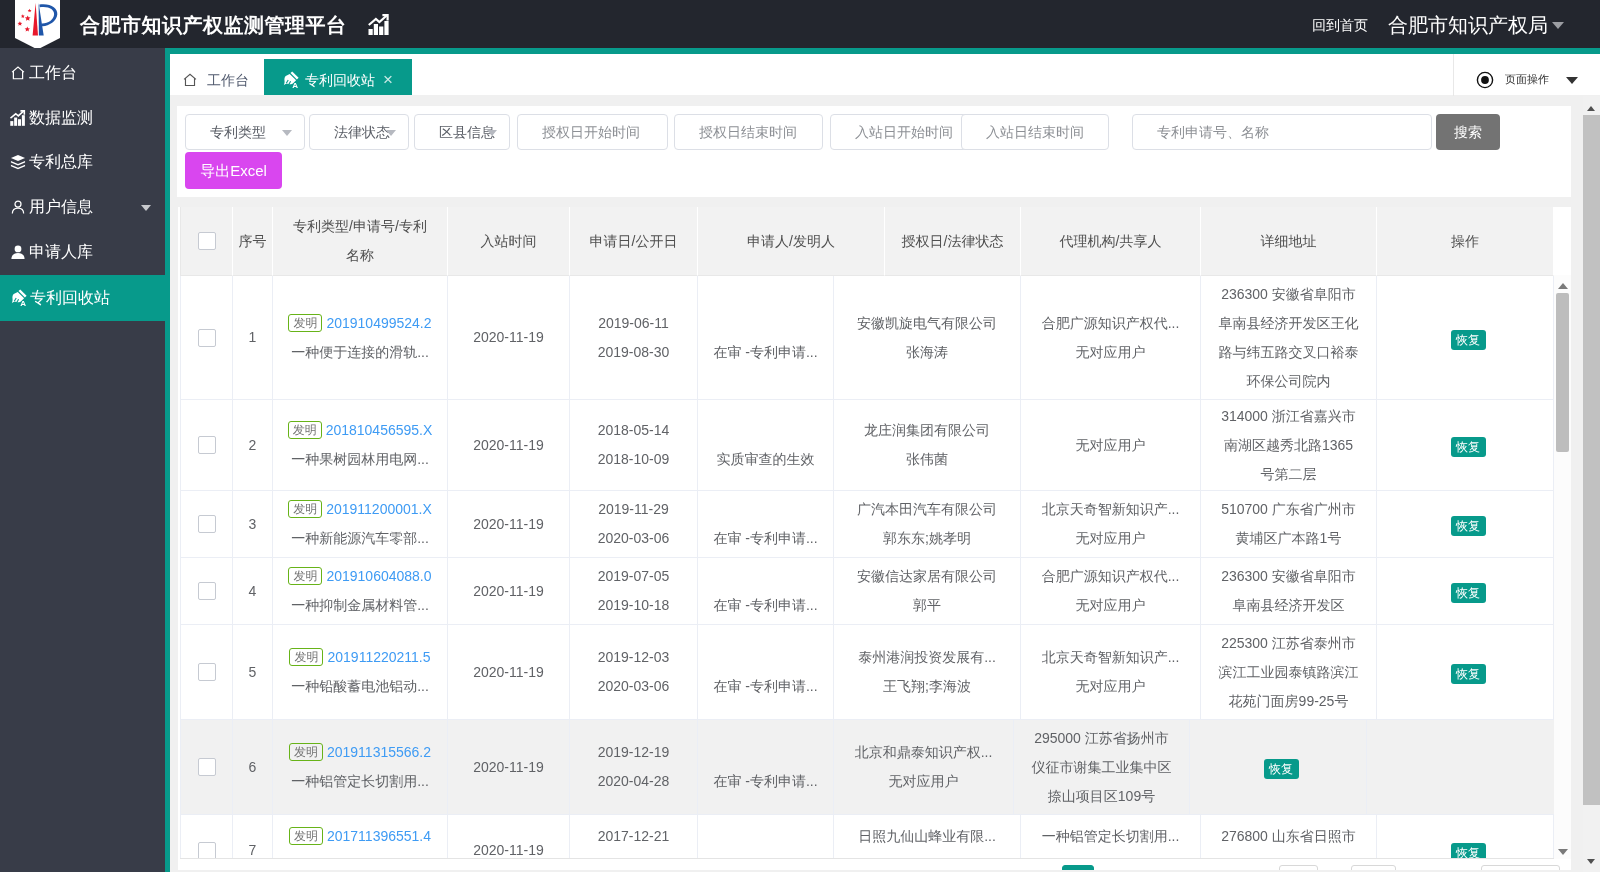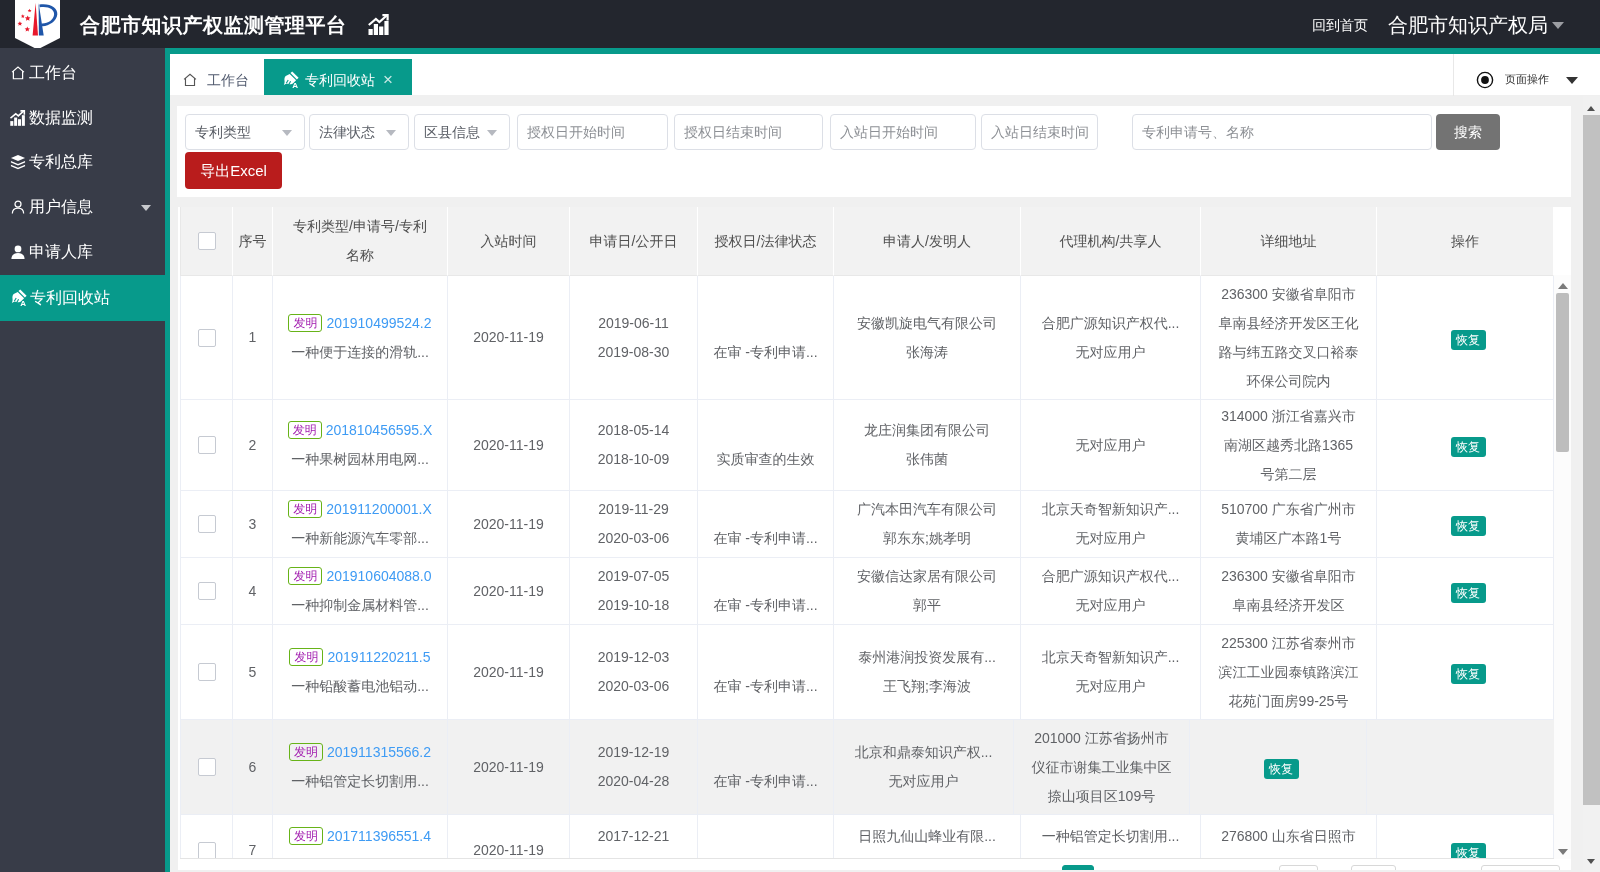--- a/index.html
+++ b/index.html
@@ -24,35 +24,35 @@
   #tabbar { left:170px; top:54px; width:1430px; height:41px; background:#fff; }
   #tab1 { left:37px; top:0; height:41px; line-height:52px; color:#515a6e; font-size:14px; }
   #tab2 { left:94px; top:5px; width:148px; height:36px; background:#079a8b; color:#fff; font-size:14px; line-height:36px; text-align:left; }
   #pageops { right:17px; top:0; width:130px; height:42px; border-left:1px solid #e8e8e8; color:#2d2d2d; font-size:11px; }
   
   #pgsb { left:1583px; top:96px; width:17px; height:776px; background:#f1f1f1; }
   #pgsb .thumb { position:absolute; left:0px; top:19px; width:17px; height:690px; background:#c1c1c1; }
   .sbarrow { position:absolute; width:0; height:0; }
   
   #fcard { left:177px; top:106px; width:1394px; height:91px; background:#fff; }
-  .fi { position:absolute; top:8px; height:36px; border:1px solid #dcdfe6; border-radius:4px; background:#fff; font-size:14px; color:#5a5e66; line-height:34px; padding-left:9px; }
+  .fi { position:absolute; top:8px; height:36px; border:1px solid #dcdfe6; border-radius:4px; background:#fff; font-size:14px; color:#5a5e66; line-height:34px; padding-left:24px; }
   .fi .caret { position:absolute; right:12px; top:15px; width:0; height:0; border:5px solid transparent; border-top:6px solid #b6b9c0; }
   .ph { color:#8d9095; }
   #searchbtn { position:absolute; left:1259px; top:8px; width:64px; height:36px; background:#737373; border-radius:4px; color:#fff; font-size:14px; text-align:center; line-height:36px; }
-  #excelbtn { position:absolute; left:8px; top:46px; width:97px; height:37px; background:#b91c1c; border-radius:4px; color:#fff; font-size:15px; text-align:center; line-height:37px; }
+  #excelbtn { position:absolute; left:8px; top:46px; width:97px; height:37px; background:#d946ef; border-radius:4px; color:#fff; font-size:15px; text-align:center; line-height:37px; }
   
   #tcard { left:178px; top:207px; width:1393px; height:663px; background:#fff; overflow:hidden; }
   #thead { position:absolute; left:2px; top:0; width:1374px; height:69px; background:#f2f2f2; display:flex; }
   #thead .hc { border-right:1px solid #fff; border-bottom:1px solid #e8e8e8; color:#4f4f4f; font-size:14px; display:flex; flex-direction:column; align-items:center; justify-content:center; text-align:center; line-height:29px; }
   #tbody { position:absolute; left:2px; top:69px; width:1374px; height:583px; overflow:hidden; border-bottom:1px solid #e4e4e4; }
   .trow { display:flex; width:1374px; border-bottom:1px solid #ebeef5; background:#fff; }
   .trow.hl { background:#f1f1f1; }
   .tc { border-right:1px solid #ebeef5; color:#606266; font-size:14px; display:flex; flex-direction:column; align-items:center; justify-content:center; text-align:center; line-height:29px; }
   .cb { width:18px; height:18px; border:1px solid #c6cad2; border-radius:2px; background:#fff; }
-  .tag { display:inline-block; height:18px; line-height:16px; padding:0 4px; border:1px solid #67b318; border-radius:3px; color:#a21caf; font-size:12px; margin-right:4px; vertical-align:1px; }
+  .tag { display:inline-block; height:18px; line-height:16px; padding:0 4px; border:1px solid #67b318; border-radius:3px; color:#737373; font-size:12px; margin-right:4px; vertical-align:1px; }
   .lnk { color:#3e9bf4; }
   .rbtn { position:relative; left:3px; top:2px; width:35px; height:20px; background:#079a8b; border-radius:3px; color:#fff; font-size:12px; line-height:20px; text-align:center; }
   
   #insb { position:absolute; left:1376px; top:68px; width:17px; height:584px; background:#fcfcfc; }
   #insb .thumb { position:absolute; left:2px; top:18px; width:13px; height:159px; background:#bdbdbd; border-radius:2px; }
   
   #pagin { position:absolute; left:0; top:652px; width:1393px; height:11px; background:#fff; }
   .pgbox { position:absolute; top:6px; height:22px; background:#fff; border:1px solid #d8d8d8; border-radius:3px; }
 .trow { border-left:1px solid #ebeef5; }
   #thead { border-left:1px solid #e8e8e8; }
@@ -184,36 +184,36 @@
   <div class="thumb"></div>
   <span class="sbarrow" style="left:4px;top:763px;border:4.5px solid transparent;border-top:5.5px solid #505050"></span>
 </div>
 <div class="abs" id="fcard">
   <div class="fi" style="left:8px;width:120px">专利类型<span class="caret"></span></div>
   <div class="fi" style="left:132px;width:100px">法律状态<span class="caret"></span></div>
   <div class="fi" style="left:237px;width:96px">区县信息<span class="caret"></span></div>
   <div class="fi ph" style="left:340px;width:151px">授权日开始时间</div>
   <div class="fi ph" style="left:497px;width:149px">授权日结束时间</div>
   <div class="fi ph" style="left:653px;width:146px">入站日开始时间</div>
-  <div class="fi ph" style="left:804px;width:117px">入站日结束时间</div>
+  <div class="fi ph" style="left:784px;width:148px">入站日结束时间</div>
   <div class="fi ph" style="left:955px;width:300px">专利申请号、名称</div>
   <div id="searchbtn">搜索</div>
   <div id="excelbtn">导出Excel</div>
 </div>
 <div class="abs" id="tcard">
   <div id="thead">
     <div class="hc w1">
         <span class="cb"></span>
       </div>
     <div class="hc w2">序号</div>
     <div class="hc w3">专利类型/申请号/专利<br>名称</div>
     <div class="hc w4">入站时间</div>
     <div class="hc w5">申请日/公开日</div>
+    <div class="hc w7">申请人/发明人</div>
     <div class="hc w6">授权日/法律状态</div>
-    <div class="hc w7">申请人/发明人</div>
     <div class="hc w8">代理机构/共享人</div>
     <div class="hc w9">详细地址</div>
     <div class="hc w10">操作</div>
   </div>
   <div id="tbody">
     <div class="trow" style="height:124px">
       <div class="tc w1">
           <span class="cb"></span>
         </div>
       <div class="tc w2">1</div>
@@ -399,21 +399,21 @@
         </div>
       <div class="tc w6">
           <div>&nbsp;</div>
           <div>在审 -专利申请...</div>
         </div>
       <div class="tc w8">
           <div>北京和鼎泰知识产权...</div>
           <div>无对应用户</div>
         </div>
       <div class="tc w9">
-          <div>201000 江苏省扬州市</div>
+          <div>295000 江苏省扬州市</div>
           <div>仪征市谢集工业集中区</div>
           <div>捺山项目区109号</div>
         </div>
       <div class="tc w10">
           <div class="rbtn">恢复</div>
         </div>
     </div>
     <div class="trow" style="height:72px">
       <div class="tc w1">
           <span class="cb"></span>

